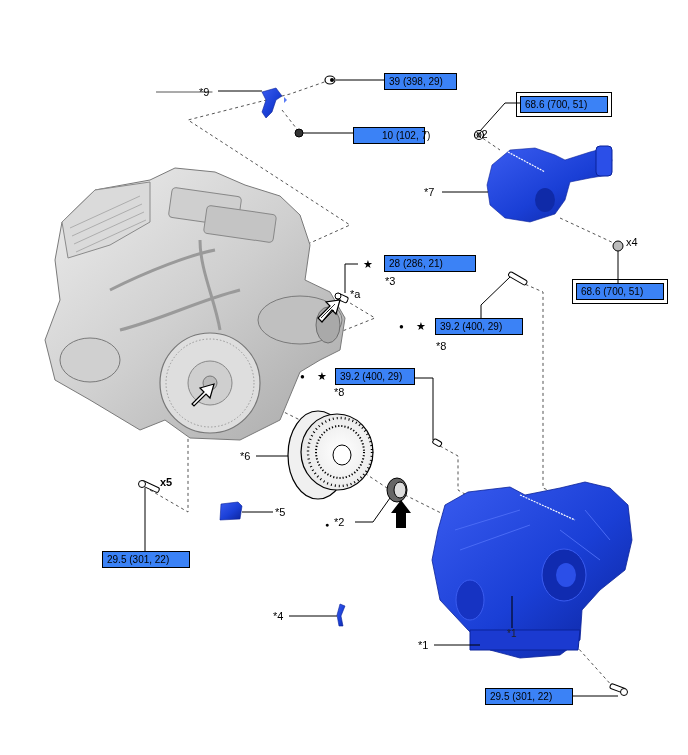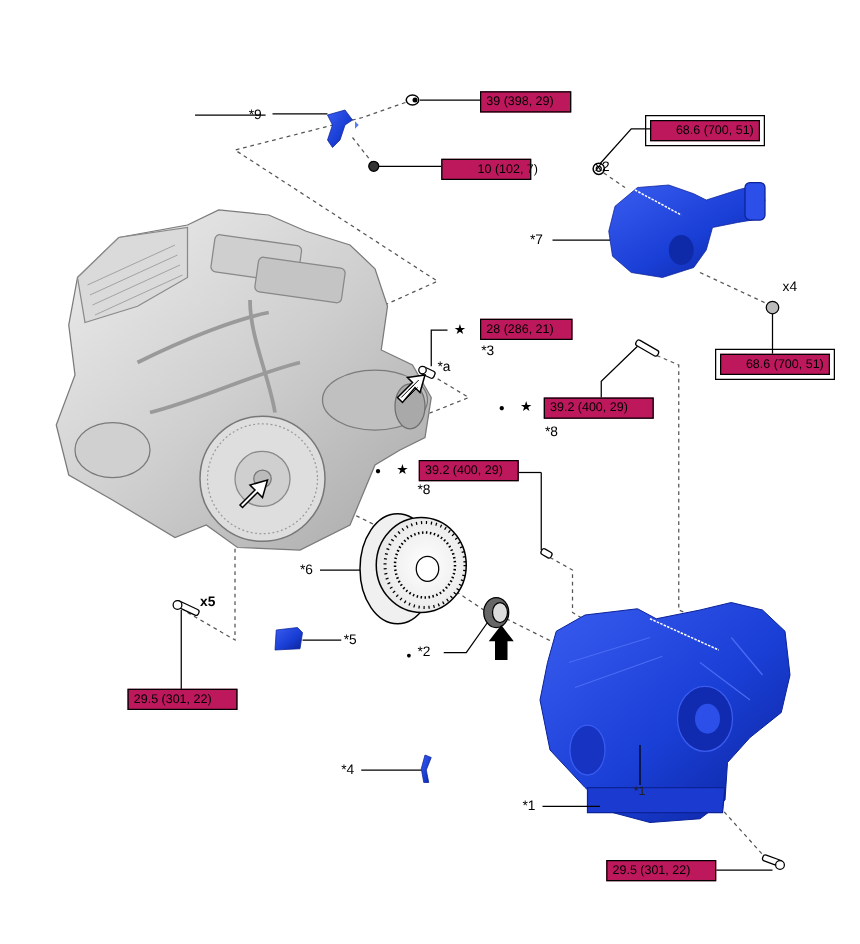--- a/index.html
+++ b/index.html
@@ -1,24 +1,24 @@
 <!DOCTYPE html>
 <html><head>
   <meta charset="utf-8">
   <style>
     html, body { margin: 0; padding: 0; background: #ffffff; }
     body { width: 688px; height: 755px; position: relative; overflow: hidden;
            font-family: "Liberation Sans", sans-serif; color: #000; }
     #canvas { position: absolute; left: 0; top: 0; width: 688px; height: 755px; }
     .lbl { position: absolute; font-size: 11px; line-height: 12px; white-space: nowrap;
            font-family: "Liberation Sans", sans-serif; }
-    .tbox { position: absolute; border: 1px solid #000; background: #be185d; font-size: 10px;
+    .tbox { position: absolute; border: 1px solid #000; background: #3b82f6; font-size: 10px;
             line-height: 14px; padding: 1px 4px; box-sizing: border-box; white-space: nowrap;
             font-family: "Liberation Sans", sans-serif; }
-    .tbox.double { outline: 1px solid #000; outline-offset: 3px; text-align: right; }
+    .tbox.double { outline: 1px solid #000; outline-offset: 3px; }
     .sym { position: absolute; font-size: 11px; line-height: 12px; }
   </style>
 </head>
 <body>
 
 <svg id="canvas" viewBox="0 0 688 755" xmlns="http://www.w3.org/2000/svg">
   <defs>
     <linearGradient id="engGrad" x1="0" y1="0" x2="1" y2="1">
       <stop offset="0" stop-color="#eeeeee"></stop>
       <stop offset="0.5" stop-color="#cfcfcf"></stop>
@@ -189,41 +189,41 @@
     <rect x="610" y="686" width="16" height="5" rx="2" fill="#fff" stroke="#000" transform="rotate(20 618 688)"></rect>
     <circle cx="624" cy="692" r="3.5" fill="#fff" stroke="#000"></circle>
   </g>
   <line x1="573" y1="696" x2="618" y2="696" stroke="#000"></line>
 </svg>
 
 <div class="tbox" style="left:384px;top:73px;width:73px;height:17px;">39 (398, 29)</div>
 <div class="tbox" style="left:353px;top:127px;width:72px;height:17px;padding-left:28px;">10 (102, 7)</div>
 <div class="tbox double" style="left:520px;top:96px;width:88px;height:17px;">68.6 (700, 51)</div>
 <div class="tbox double" style="left:576px;top:283px;width:88px;height:17px;">68.6 (700, 51)</div>
-<div class="tbox" style="left:384px;top:255px;width:74px;height:17px;">28 (286, 21)</div>
+<div class="tbox" style="left:384px;top:255px;width:92px;height:17px;">28 (286, 21)</div>
 <div class="tbox" style="left:435px;top:318px;width:88px;height:17px;">39.2 (400, 29)</div>
 <div class="tbox" style="left:335px;top:368px;width:80px;height:17px;">39.2 (400, 29)</div>
 <div class="tbox" style="left:102px;top:551px;width:88px;height:17px;">29.5 (301, 22)</div>
 <div class="tbox" style="left:485px;top:688px;width:88px;height:17px;">29.5 (301, 22)</div>
 
 <div class="lbl" style="left:199px;top:86px;">*9</div>
 <div class="lbl" style="left:424px;top:186px;">*7</div>
 <div class="lbl" style="left:385px;top:275px;">*3</div>
 <div class="lbl" style="left:350px;top:288px;">*a</div>
 <div class="lbl" style="left:436px;top:340px;">*8</div>
 <div class="lbl" style="left:334px;top:386px;">*8</div>
 <div class="lbl" style="left:240px;top:450px;">*6</div>
 <div class="lbl" style="left:275px;top:506px;">*5</div>
 <div class="lbl" style="left:334px;top:516px;">*2</div>
 <div class="lbl" style="left:273px;top:610px;">*4</div>
 <div class="lbl" style="left:418px;top:639px;">*1</div>
 <div class="lbl" style="left:507px;top:628px;font-size:10px;color:#222;">*1</div>
 
 <div class="lbl" style="left:476px;top:128px;">x2</div>
-<div class="lbl" style="left:626px;top:224px;">x4</div>
+<div class="lbl" style="left:626px;top:236px;">x4</div>
 <div class="lbl" style="left:160px;top:476px;font-weight:bold;">x5</div>
 <div class="lbl" style="left:630px;top:689px;"></div>
 
 <div class="sym" style="left:363px;top:258px;">★</div>
 <div class="sym" style="left:399px;top:321px;font-size:8px;">●</div>
 <div class="sym" style="left:416px;top:320px;">★</div>
 <div class="sym" style="left:300px;top:371px;font-size:8px;">●</div>
 <div class="sym" style="left:317px;top:370px;">★</div>
 <div class="sym" style="left:325px;top:519px;font-size:7px;">●</div>
 

